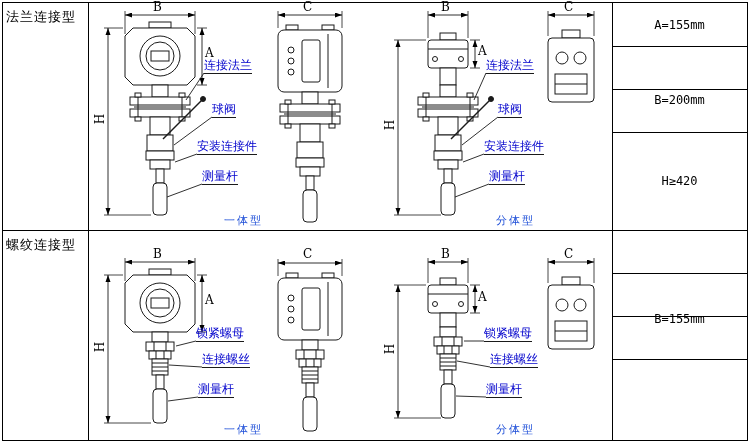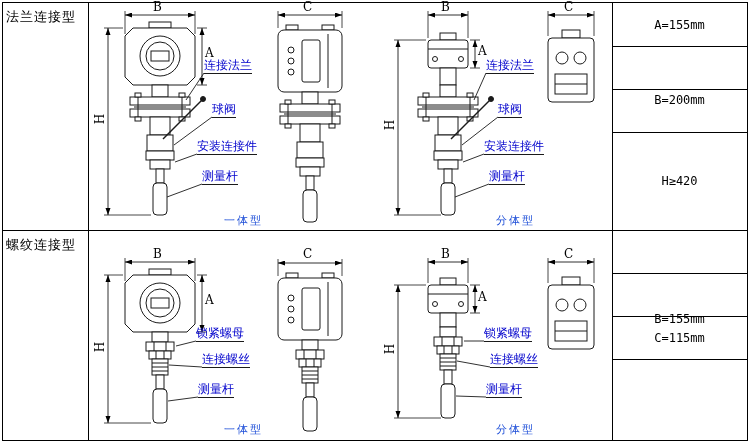--- a/index.html
+++ b/index.html
@@ -224,21 +224,20 @@
   <div class="gl" style="left:612px; top:316px; width:136px; height:1px;"></div>
   <div class="gl" style="left:612px; top:359px; width:136px; height:1px;"></div>
 
   <div class="type-label" style="top:8px;">法兰连接型</div>
   <div class="type-label" style="top:236px;">螺纹连接型</div>
 
   <div class="dim-cell" style="top:3px;   height:43px;">A=155mm</div>
   <div class="dim-cell" style="top:41px;  height:43px;margin-top:37px;">B=200mm</div>
   <div class="dim-cell" style="top:132px; height:98px;">H≥420</div>
   <div class="dim-cell" style="top:273px; height:43px;margin-top:24px;">B=155mm</div>
-  <div class="dim-cell" style="top:316px; height:43px;">C=115mm</div>
 
   <div class="dim-letter" style="left:153px; top:0px;">B</div>
   <div class="dim-letter" style="left:205px; top:46px;">A</div>
   <div class="dim-letter" style="left:303px; top:0px;">C</div>
   <div class="dim-letter" style="left:441px; top:0px;">B</div>
   <div class="dim-letter" style="left:478px; top:44px;">A</div>
   <div class="dim-letter" style="left:564px; top:0px;">C</div>
   <div class="dim-letter rot" style="left:95px; top:112px;">H</div>
   <div class="dim-letter rot" style="left:385px; top:118px;">H</div>
 

